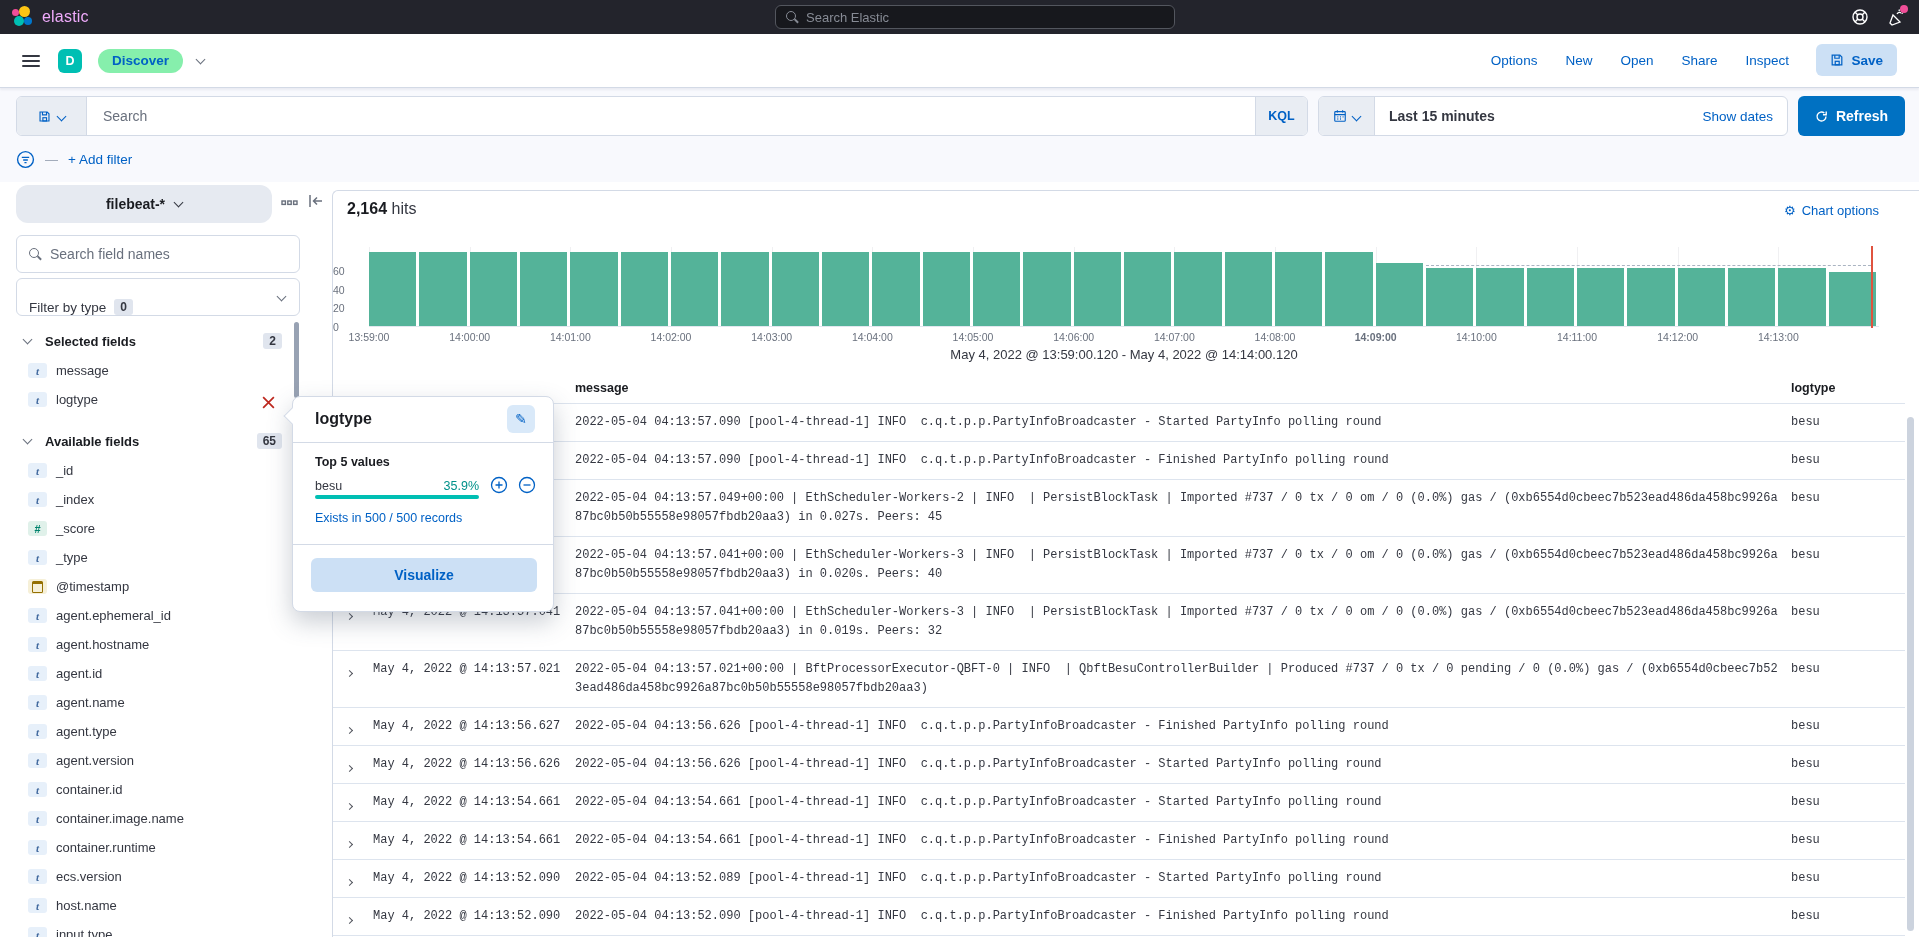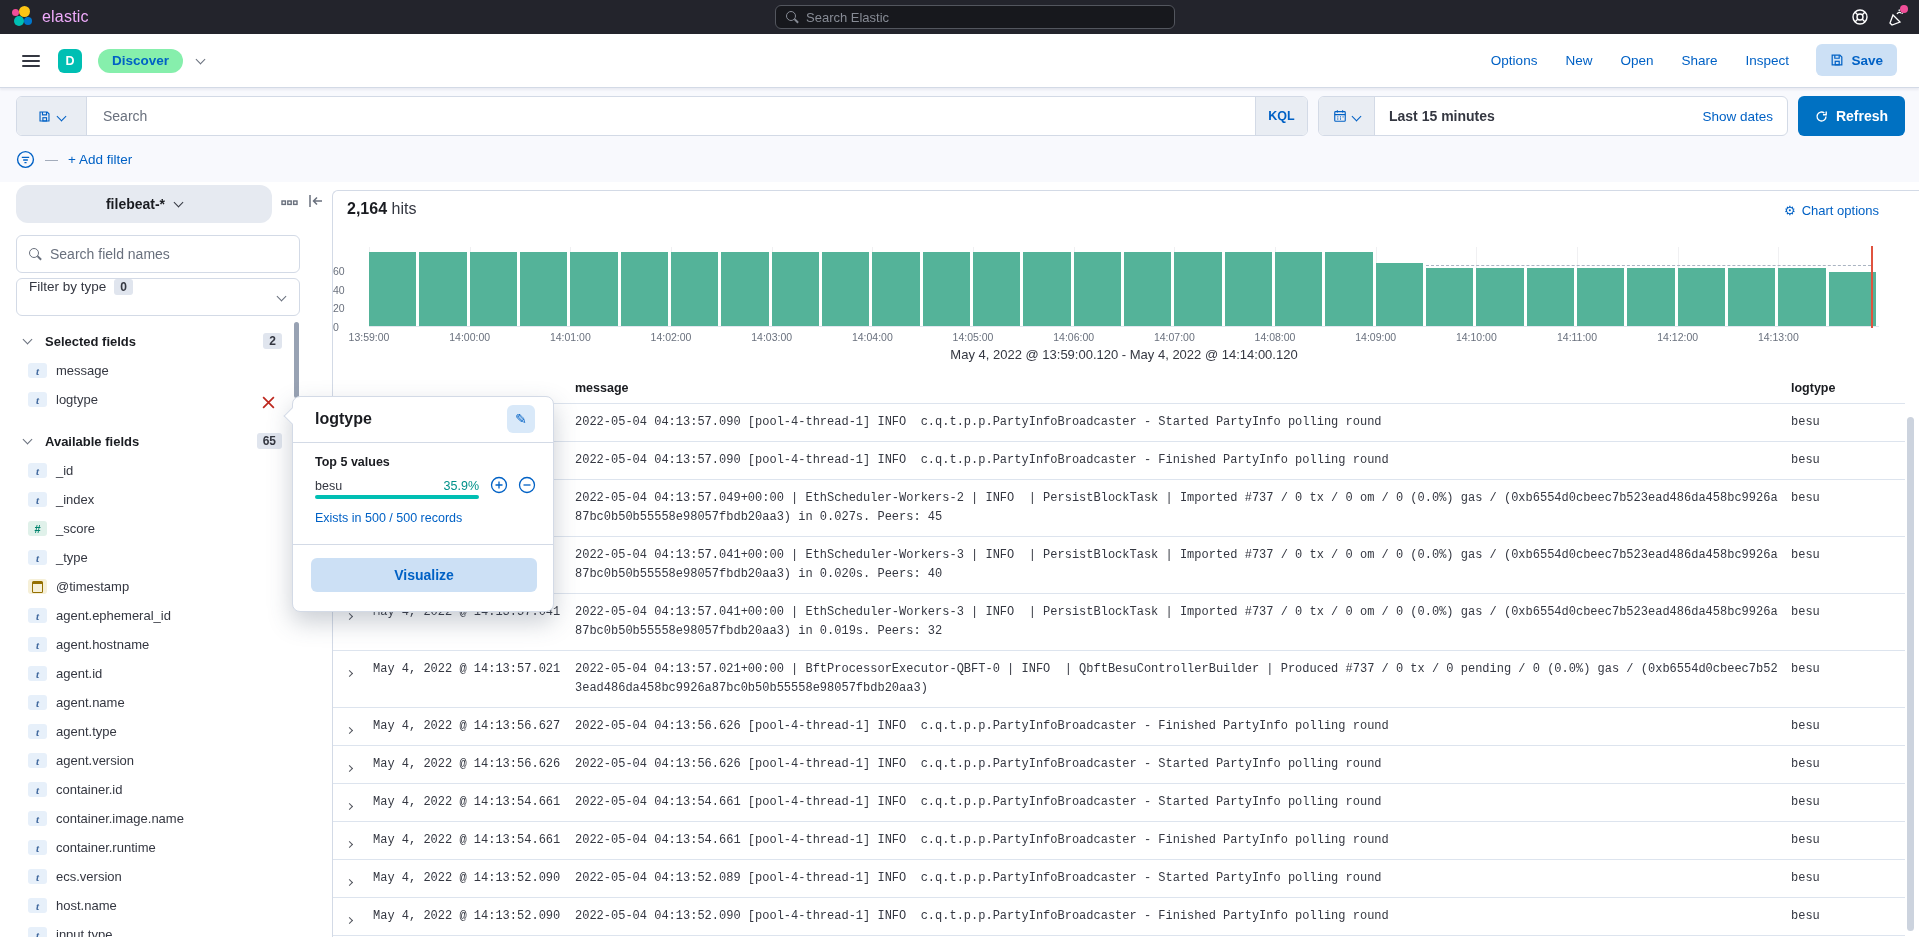--- a/index.html
+++ b/index.html
@@ -52,21 +52,21 @@
   .filterrow { position:absolute; left:16px; top:148px; height:22px; display:flex; align-items:center; gap:10px; }
   .dash { color:#98a2b3; font-size:13px; }
   .addfilter { color:#0061c5; font-size:13.5px; cursor:pointer; }
 
   
   .sidebar { position:absolute; left:0; top:182px; width:332px; bottom:0; background:#fff; }
   .ipbtn { position:absolute; left:16px; top:3px; width:256px; height:38px; background:#e6eaf1; border-radius:12px; display:flex; align-items:center; justify-content:center; gap:10px; font-weight:bold; font-size:14px; color:#1a1c21; cursor:pointer; }
   .side-ic { position:absolute; top:12px; cursor:pointer; }
   .fsearch { position:absolute; left:16px; top:53px; width:284px; height:38px; border:1px solid #d3dae6; border-radius:6px; background:#fff; display:flex; align-items:center; color:#69707d; font-size:14px; }
   .fsearch .mag { margin:0 9px 0 12px; }
-  .ftype { position:absolute; left:16px; top:96px; width:284px; height:38px; border:1px solid #d3dae6; border-radius:6px; display:flex; align-items:flex-start; font-size:13.5px; color:#343741; cursor:pointer; }
+  .ftype { position:absolute; left:16px; top:96px; width:284px; height:38px; border:1px solid #d3dae6; border-radius:6px; display:flex; align-items:flex-end; font-size:13.5px; color:#343741; cursor:pointer; }
   .ftype .lbl { margin-left:12px; }
   .badge { background:#e0e5ee; color:#343741; font-size:12px; font-weight:bold; border-radius:3px; padding:1px 6px; }
   .ftype .badge { margin-left:8px; }
   .ftype .chev { position:absolute; right:14px; top:14px; }
   .fields { position:absolute; left:0; top:142px; width:300px; }
   .fhead { display:flex; align-items:center; height:26px; margin:4px 0 2px 0; }
   .fhead .chev { margin-left:24px; margin-top:-3px; }
   .fhead b { margin-left:14px; font-size:13px; color:#1a1c21; }
   .fhead .badge { position:absolute; right:18px; }
   .fhead.h2 { margin-top:14px; }
@@ -421,21 +421,21 @@
         <span class="xlab" style="left: 36px;">13:59:00</span>
         <span class="xlab" style="left: 136.667px;">14:00:00</span>
         <span class="xlab" style="left: 237.333px;">14:01:00</span>
         <span class="xlab" style="left: 338px;">14:02:00</span>
         <span class="xlab" style="left: 438.667px;">14:03:00</span>
         <span class="xlab" style="left: 539.333px;">14:04:00</span>
         <span class="xlab" style="left: 640px;">14:05:00</span>
         <span class="xlab" style="left: 740.667px;">14:06:00</span>
         <span class="xlab" style="left: 841.333px;">14:07:00</span>
         <span class="xlab" style="left: 942px;">14:08:00</span>
-        <span class="xlab" style="left: 1042.67px;">14:09:00</span>
+        <span class="xlab" style="left: 1042.67px; font-weight: bold;">14:09:00</span>
         <span class="xlab" style="left: 1143.33px;">14:10:00</span>
         <span class="xlab" style="left: 1244px;">14:11:00</span>
         <span class="xlab" style="left: 1344.67px;">14:12:00</span>
         <span class="xlab" style="left: 1445.33px;">14:13:00</span>
       </div>
     <div class="timespan">May 4, 2022 @ 13:59:00.120 - May 4, 2022 @ 14:14:00.120</div>
 
     <div class="tablewrap">
       <div class="trow thead">
         <div></div>

